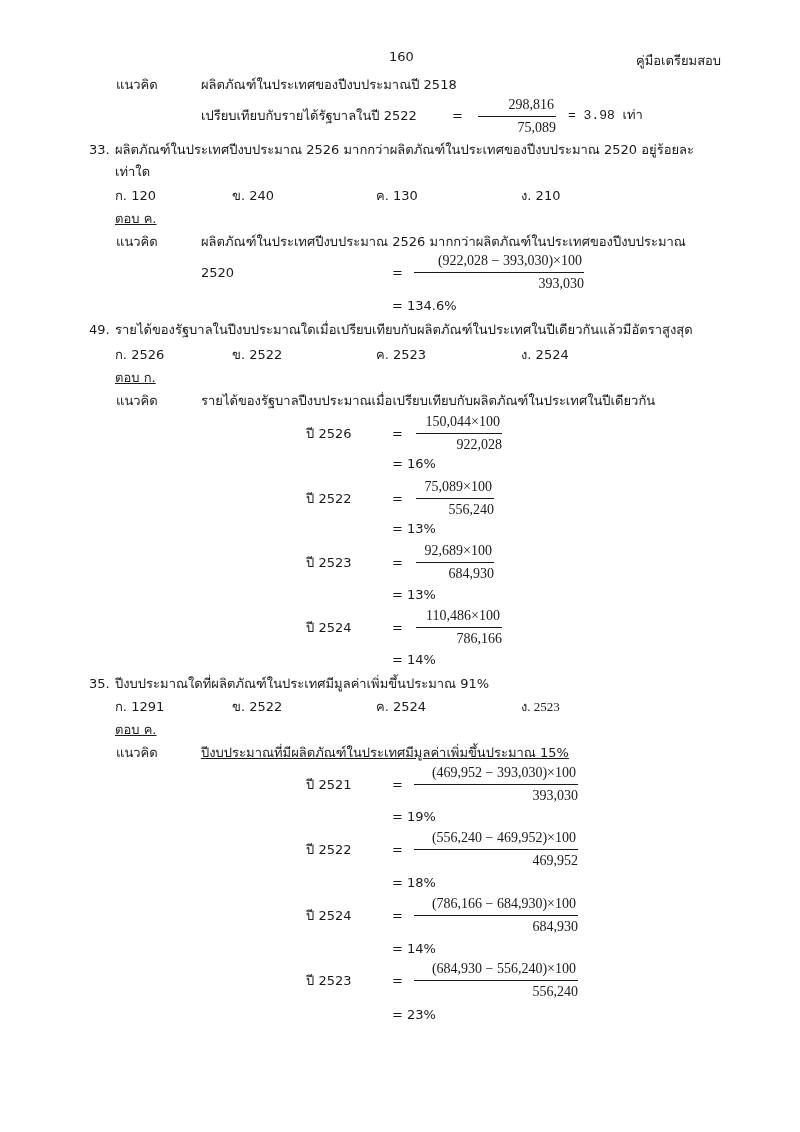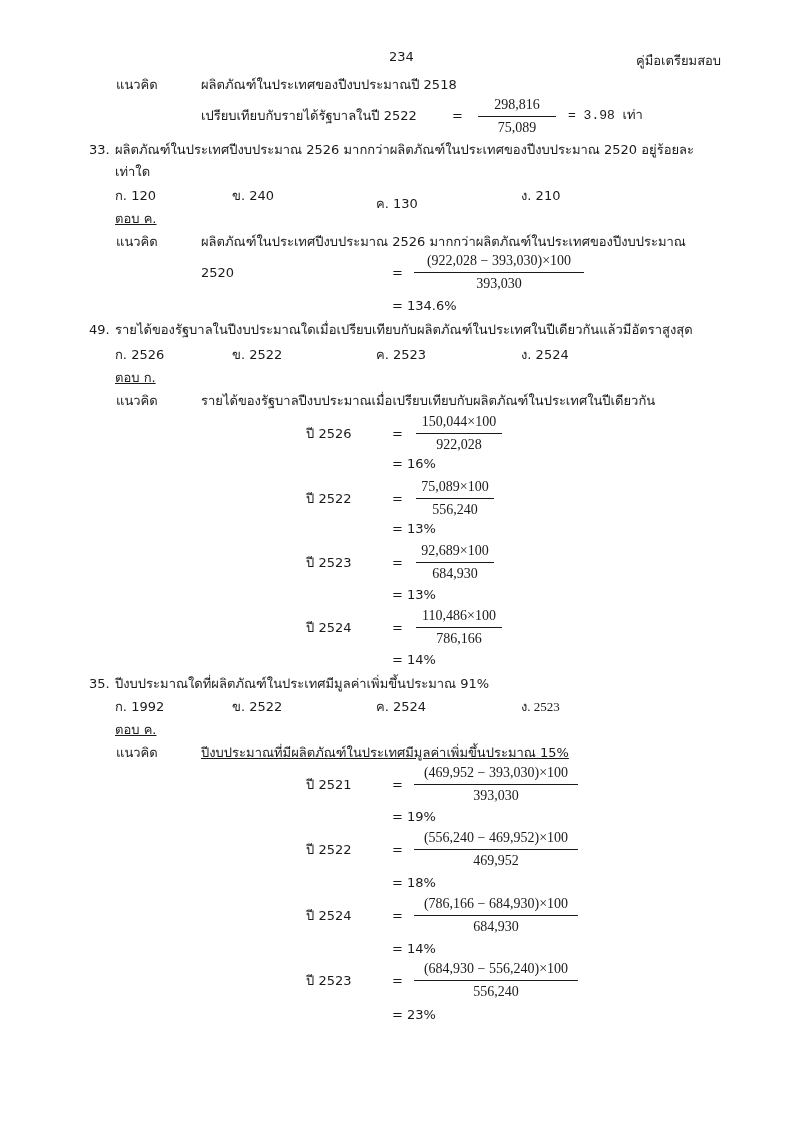--- a/index.html
+++ b/index.html
@@ -3,46 +3,46 @@
   <meta charset="utf-8">
   <style>
     html, body { margin: 0; padding: 0; background: #ffffff; }
     body {
       width: 800px; height: 1132px; position: relative; overflow: hidden;
       font-family: "DejaVu Sans", "Liberation Sans", sans-serif;
       color: #1a1a1a; font-size: 13px;
     }
     .abs { position: absolute; white-space: nowrap; line-height: 18px; }
     .ul { text-decoration: underline; }
-    .frac { position: absolute; text-align: center; font-family: "Liberation Serif", "DejaVu Serif", serif; font-size: 14px; line-height: 18px; }
+    .frac { position: absolute; text-align: right; font-family: "Liberation Serif", "DejaVu Serif", serif; font-size: 14px; line-height: 18px; }
     .frac .num { display: block; border-bottom: 1.2px solid #1a1a1a; padding: 0 2px 2px 2px; }
     .frac .den { display: block; padding-top: 2px; }
   </style>
 </head>
 <body>
 
-<div class="abs" style="left:389px;top:48px;">234</div>
+<div class="abs" style="left:389px;top:48px;">160</div>
 <div class="abs" style="left:636px;top:52px;">คู่มือเตรียมสอบ</div>
 
 <div class="abs" style="left:116px;top:76px;">แนวคิด</div>
 <div class="abs" style="left:201px;top:76px;">ผลิตภัณฑ์ในประเทศของปีงบประมาณปี  2518</div>
 <div class="abs" style="left:201px;top:107px;">เปรียบเทียบกับรายได้รัฐบาลในปี  2522</div>
 <div class="abs" style="left:452px;top:107px;">=</div>
 <div class="frac" style="left:478px;top:96px;width:78px;">
   <span class="num">298,816</span>
   <span class="den">75,089</span>
 </div>
 <div class="abs" style="left:568px;top:107px;font-family:Liberation Mono, monospace;">=   3.98  เท่า</div>
 
 <div class="abs" style="left:89px;top:141px;">33.</div>
 <div class="abs" style="left:115px;top:141px;">ผลิตภัณฑ์ในประเทศปีงบประมาณ  2526  มากกว่าผลิตภัณฑ์ในประเทศของปีงบประมาณ  2520  อยู่ร้อยละ</div>
 <div class="abs" style="left:115px;top:163px;">เท่าใด</div>
 <div class="abs" style="left:115px;top:187px;">ก. 120</div>
 <div class="abs" style="left:232px;top:187px;">ข.  240</div>
-<div class="abs" style="left:376px;top:187px;margin-top:8px;">ค.  130</div>
+<div class="abs" style="left:376px;top:187px;">ค.  130</div>
 <div class="abs" style="left:521px;top:187px;">ง.  210</div>
 <div class="abs ul" style="left:115px;top:210px;">ตอบ  ค.</div>
 <div class="abs" style="left:116px;top:233px;">แนวคิด</div>
 <div class="abs" style="left:201px;top:233px;">ผลิตภัณฑ์ในประเทศปีงบประมาณ  2526  มากกว่าผลิตภัณฑ์ในประเทศของปีงบประมาณ</div>
 <div class="abs" style="left:201px;top:264px;">2520</div>
 <div class="abs" style="left:392px;top:264px;">=</div>
 <div class="frac" style="left:414px;top:252px;width:170px;">
   <span class="num">(922,028 − 393,030)×100</span>
   <span class="den">393,030</span>
 </div>
@@ -85,21 +85,21 @@
 <div class="abs" style="left:306px;top:619px;">ปี  2524</div>
 <div class="abs" style="left:392px;top:619px;">=</div>
 <div class="frac" style="left:416px;top:607px;width:86px;">
   <span class="num">110,486×100</span>
   <span class="den">786,166</span>
 </div>
 <div class="abs" style="left:392px;top:651px;">=    14%</div>
 
 <div class="abs" style="left:89px;top:675px;">35.</div>
 <div class="abs" style="left:115px;top:675px;">ปีงบประมาณใดที่ผลิตภัณฑ์ในประเทศมีมูลค่าเพิ่มขึ้นประมาณ  91%</div>
-<div class="abs" style="left:115px;top:698px;">ก.  1992</div>
+<div class="abs" style="left:115px;top:698px;">ก.  1291</div>
 <div class="abs" style="left:232px;top:698px;">ข.  2522</div>
 <div class="abs" style="left:376px;top:698px;">ค.  2524</div>
 <div class="abs" style="left:521px;top:698px;font-family:Liberation Serif, serif;">ง.  2523</div>
 <div class="abs ul" style="left:115px;top:721px;">ตอบ  ค.</div>
 <div class="abs" style="left:116px;top:744px;">แนวคิด</div>
 <div class="abs" style="left:201px;top:744px;text-decoration:underline;">ปีงบประมาณที่มีผลิตภัณฑ์ในประเทศมีมูลค่าเพิ่มขึ้นประมาณ  15%</div>
 
 <div class="abs" style="left:306px;top:776px;">ปี  2521</div>
 <div class="abs" style="left:392px;top:776px;">=</div>
 <div class="frac" style="left:414px;top:764px;width:164px;">

